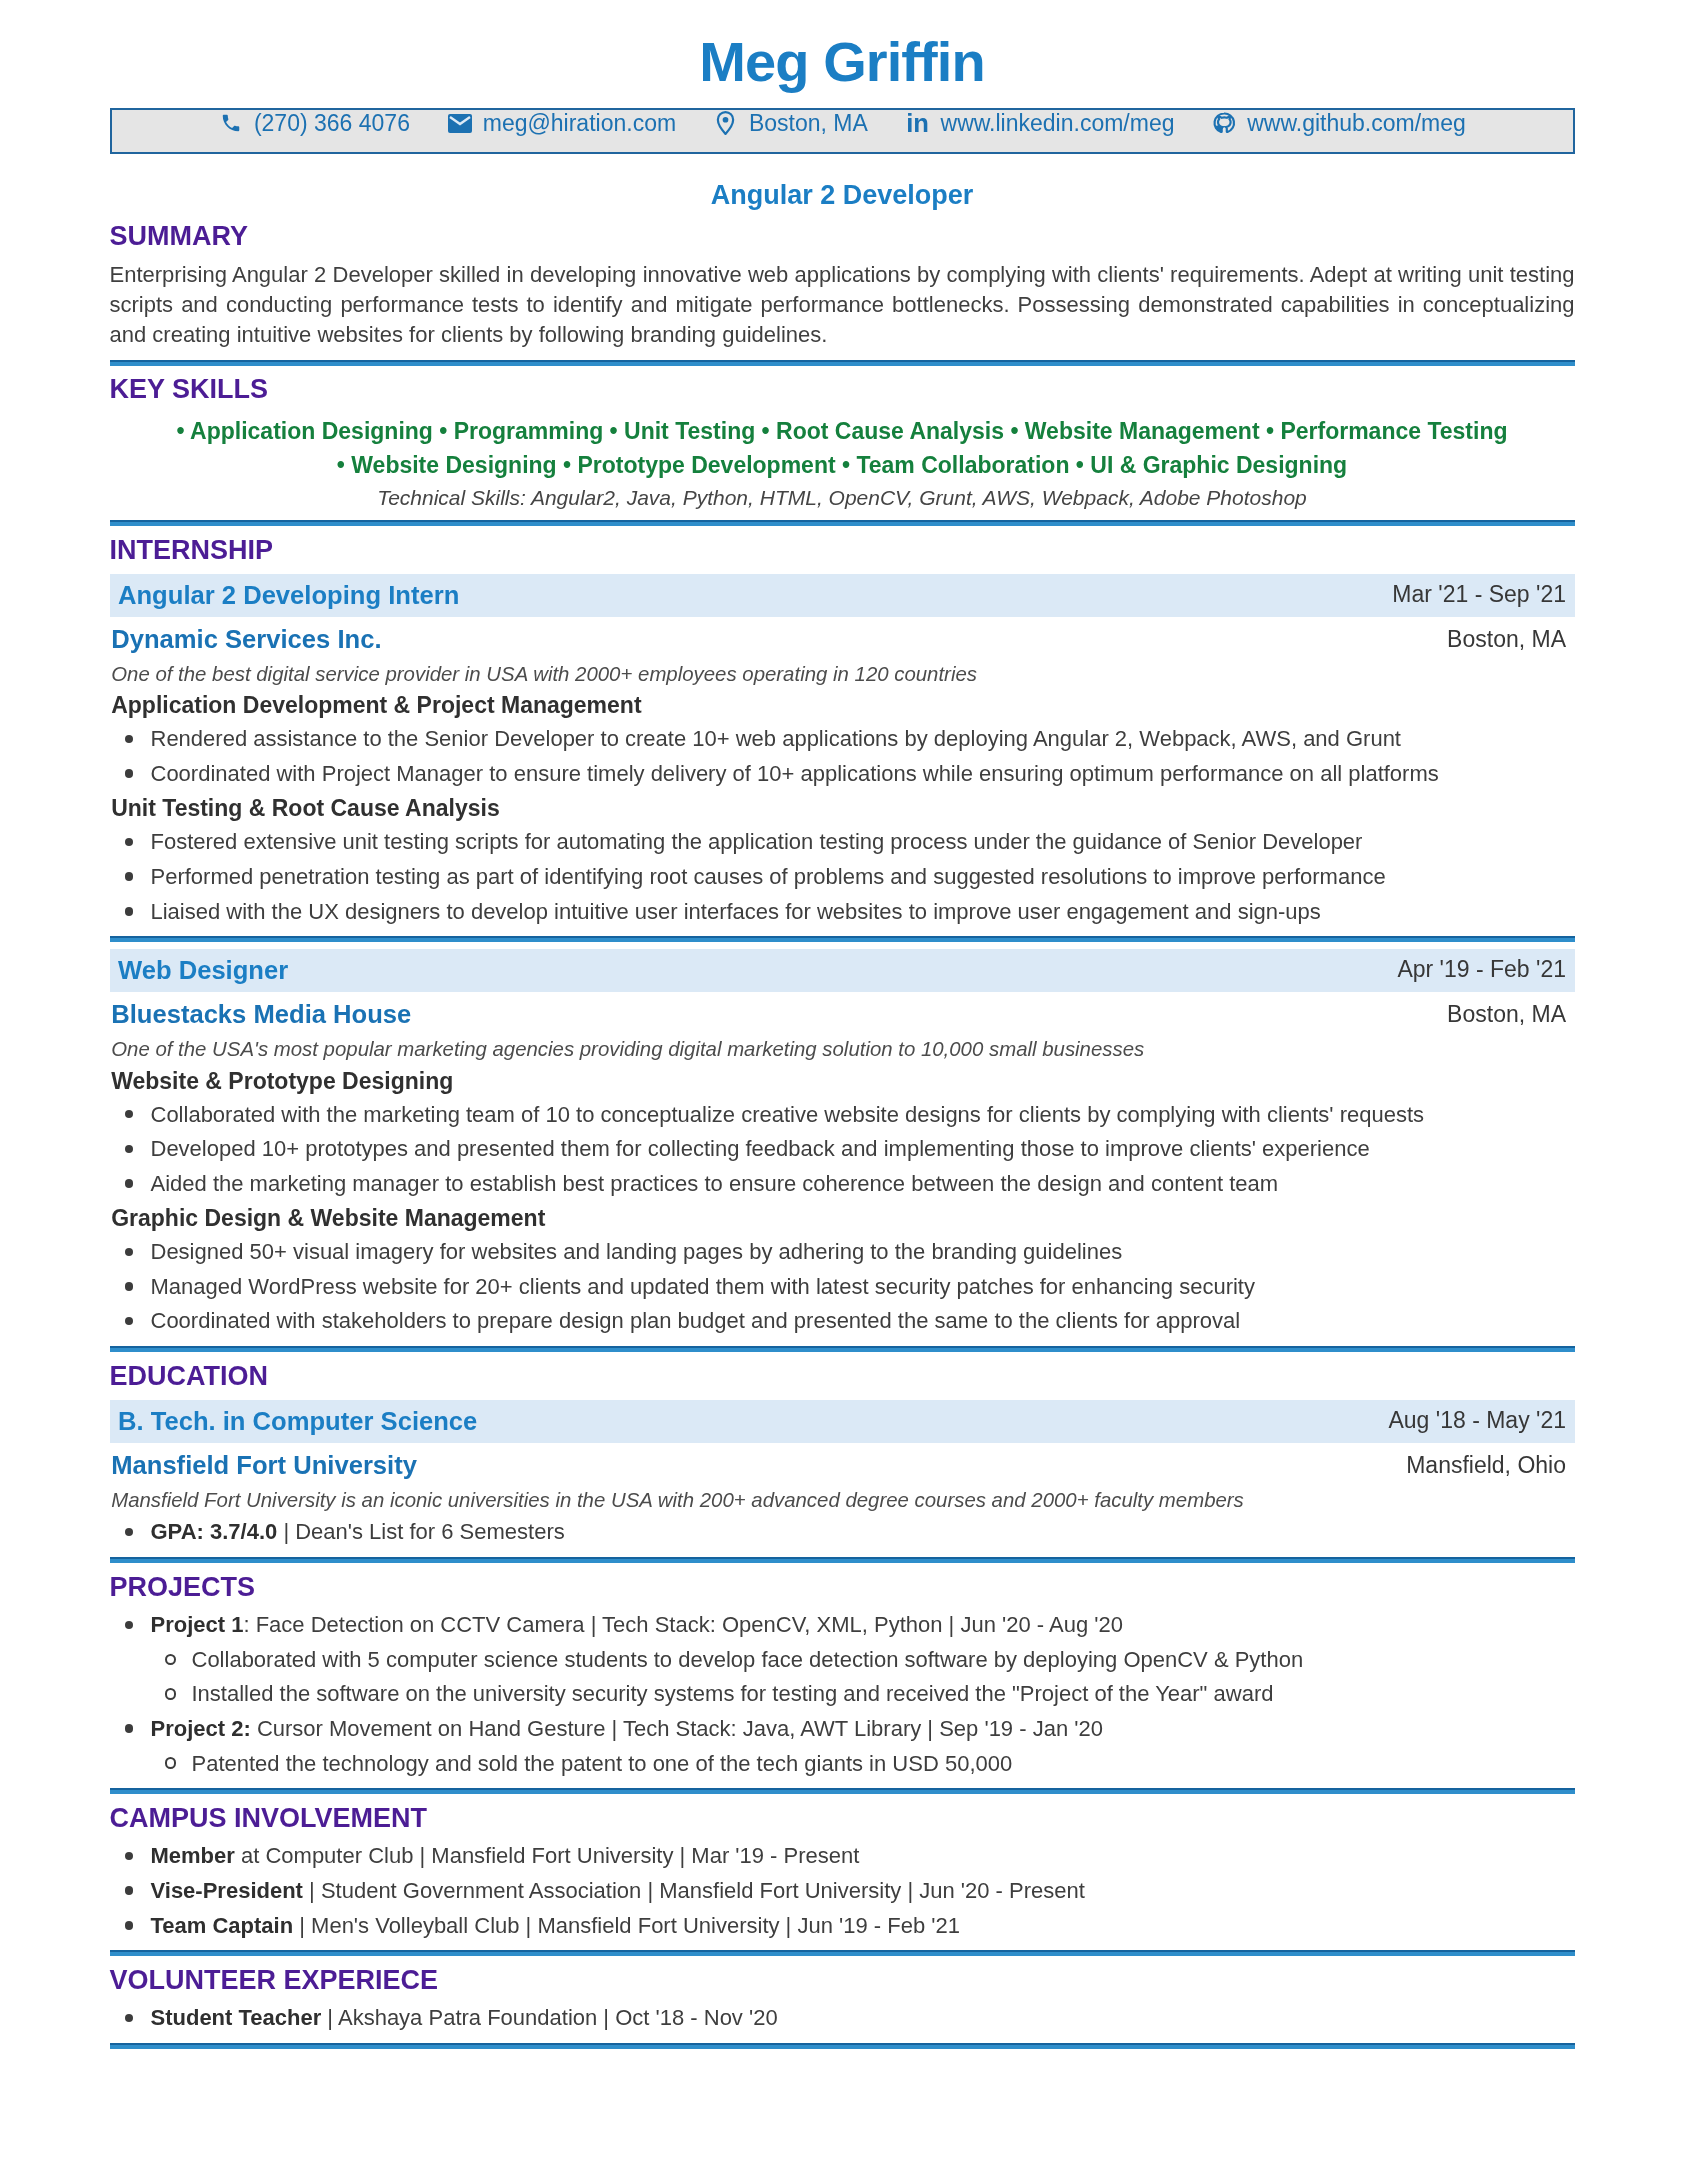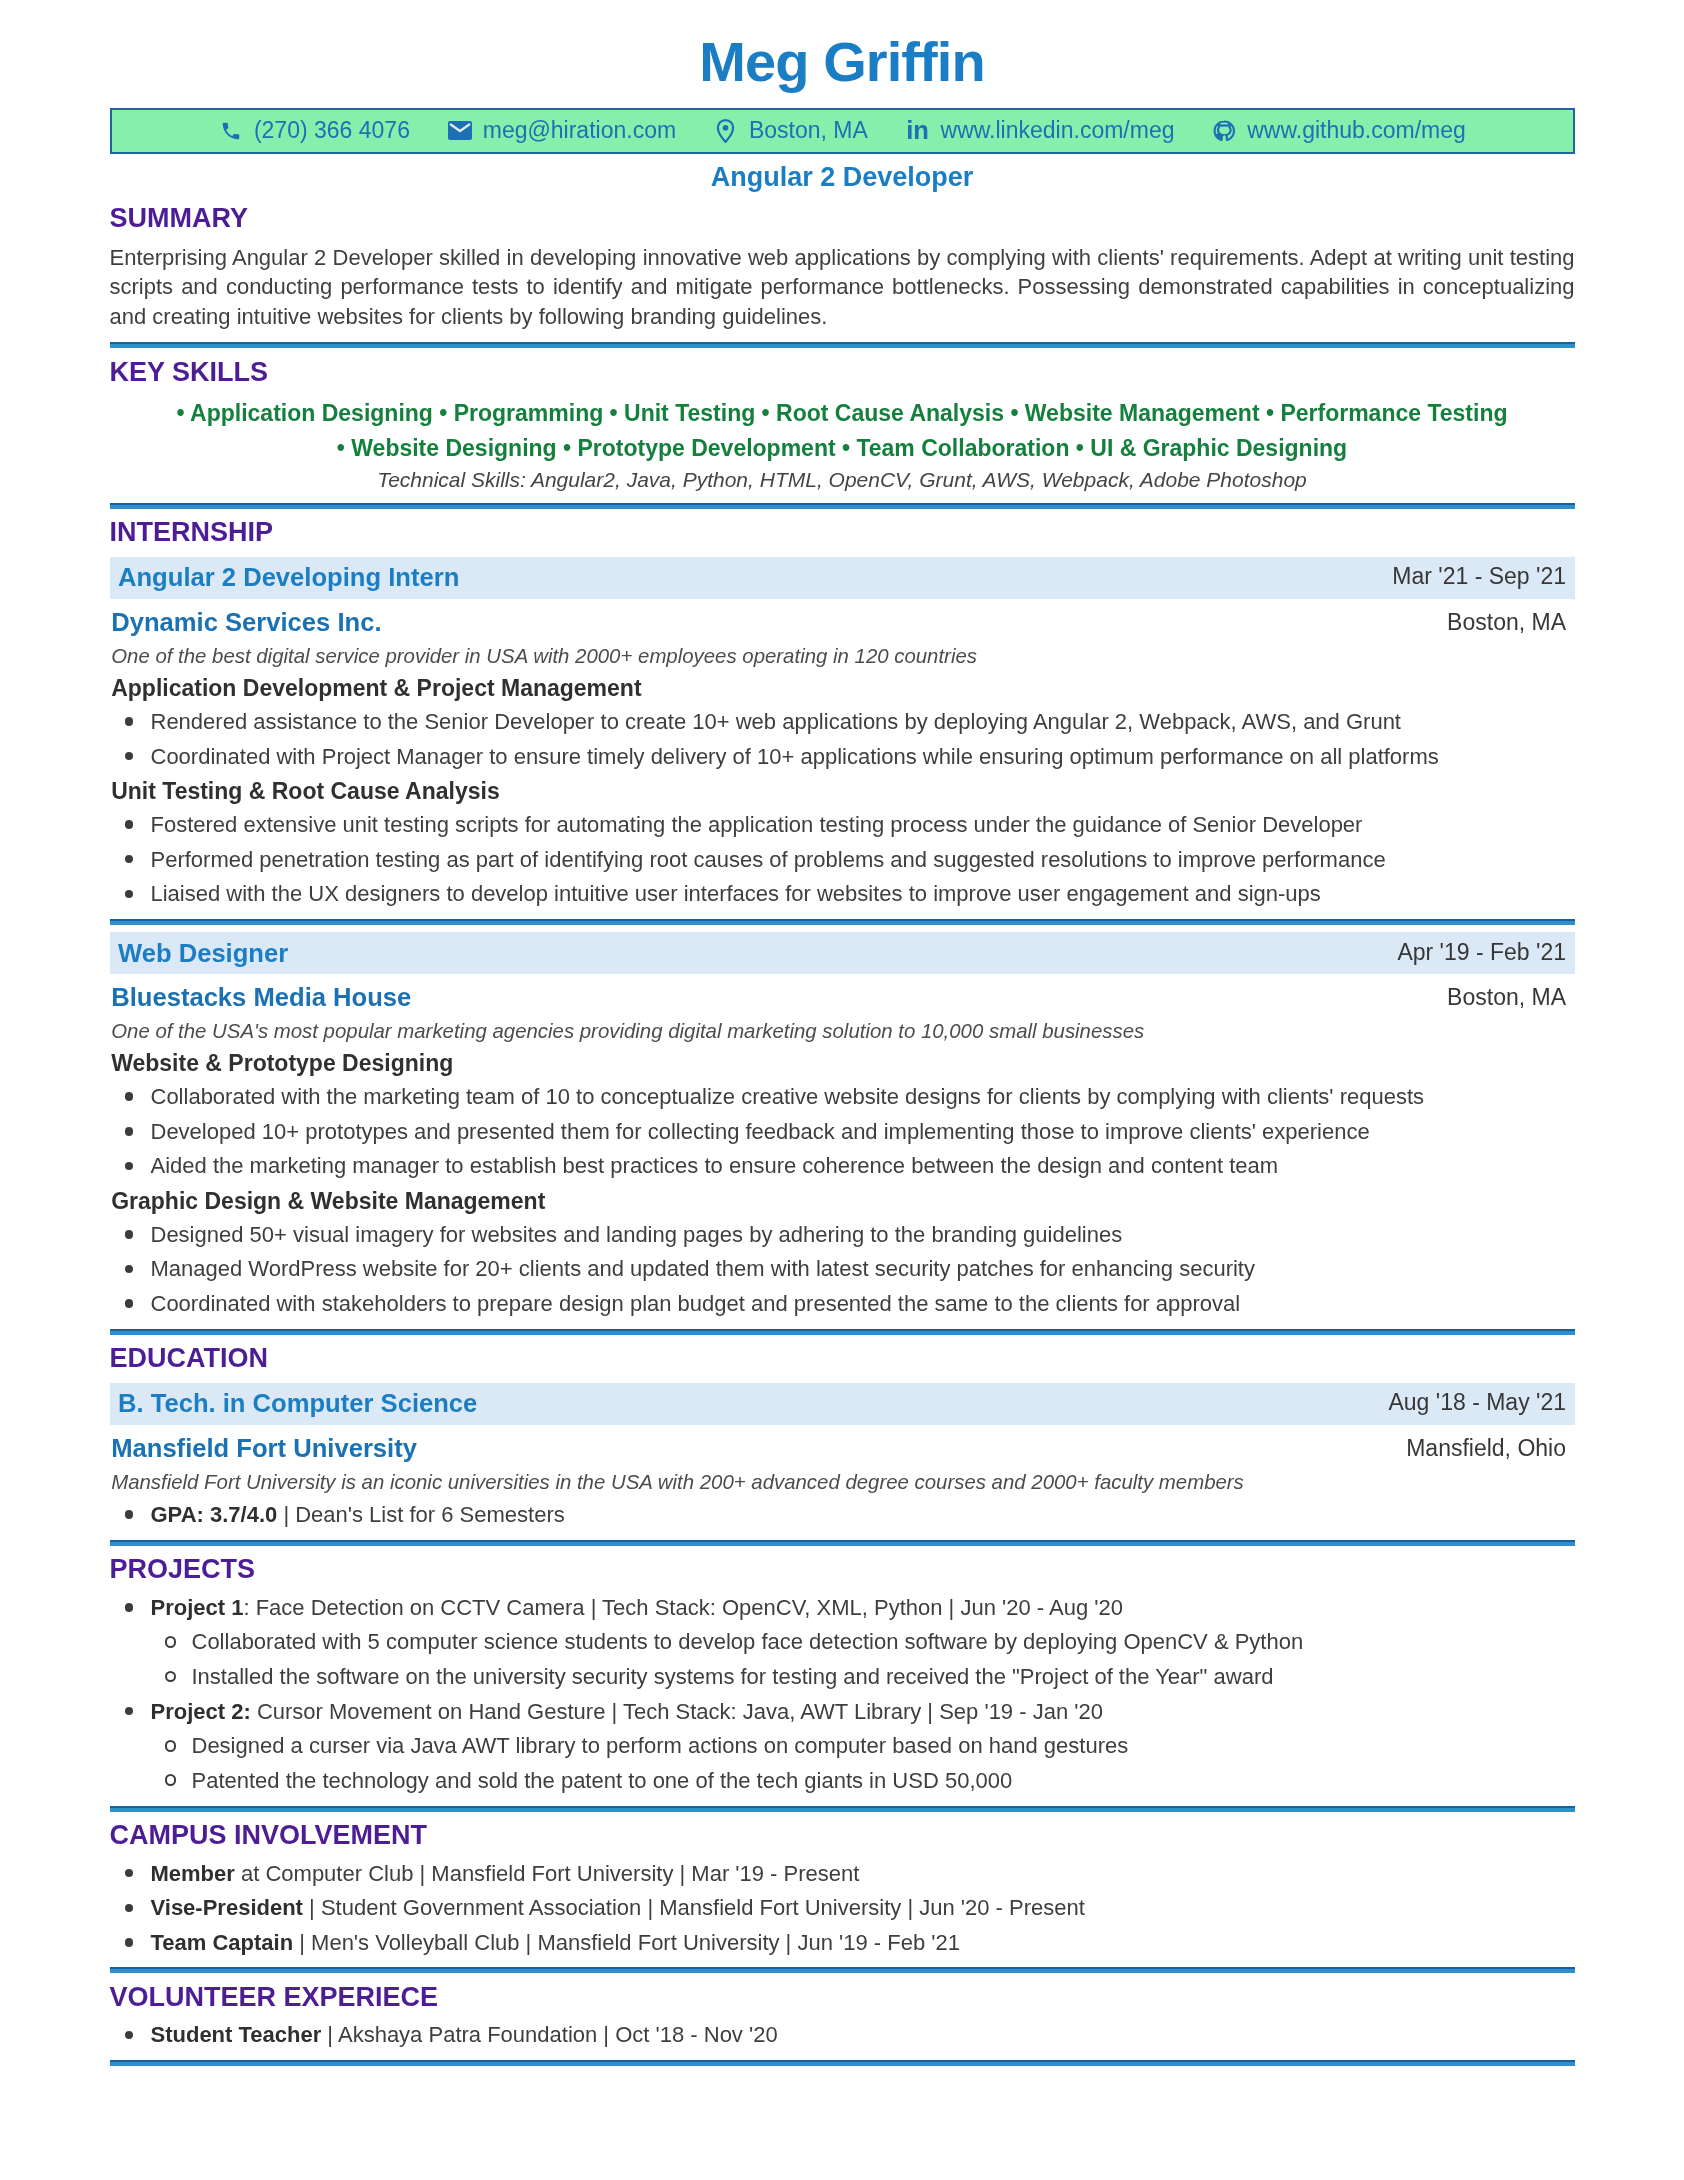--- a/index.html
+++ b/index.html
@@ -7,23 +7,23 @@
   body { font-family:"Liberation Sans", sans-serif; }
   .page {
     position:relative; width:1537px; height:2181px; margin:0 auto;
     background:#ffffff; overflow:hidden; padding:17px 36px 0 36px;
   }
   .name {
     text-align:center; color:#1b7ec4; font-size:56px; font-weight:bold;
     letter-spacing:-0.9px; margin:12px 0 13.6px 0;
   }
   .contact-bar {
-    display:flex; justify-content:center; align-items:center; gap:37px;
-    background:#86efac; border:2.6px solid #20659e; height:46px;
-    font-size:23px; color:#1c71b2; margin-bottom:8px;
+    display:flex; justify-content:center; align-items:flex-start; gap:37px;
+    background:#e5e5e5; border:2.6px solid #20659e; height:46px;
+    font-size:23px; color:#1c71b2; margin-bottom:26px;
   }
   .contact-item { display:flex; align-items:center; gap:10.2px; white-space:nowrap; }
   .ci { display:inline-flex; width:25.6px; height:25.6px; align-items:center; justify-content:center; }
   .ci svg { display:block; }
   .in-badge { font-weight:bold; font-size:25.6px; color:#1c71b2; font-family:"Liberation Sans",sans-serif; }
   .role-title { text-align:center; color:#1b7ec4; font-size:27px; font-weight:bold; margin:8.5px 0 10.2px 0; }
   .sec-title { text-align:left; color:#4c1d95; font-size:27px; font-weight:bold; margin:8.5px 0 8.5px 0; }
   .summary-text {
     font-size:22px; color:#3f3f3f; line-height:1.35; text-align:justify;
   }
@@ -186,21 +186,20 @@
   </ul>
 
   <div class="divider"></div>
 
   <div class="sec-title">PROJECTS</div>
   <ul>
     <li class="b1"><span class="lead">Project 1</span><span>: Face Detection on CCTV Camera | Tech Stack: OpenCV, XML, Python | Jun '20 - Aug '20</span></li>
     <li class="b2">Collaborated with 5 computer science students to develop face detection software by deploying OpenCV &amp; Python</li>
     <li class="b2">Installed the software on the university security systems for testing and received the "Project of the Year" award</li>
     <li class="b1"><span class="lead">Project 2:</span><span> Cursor Movement on Hand Gesture | Tech Stack: Java, AWT Library | Sep '19 - Jan '20</span></li>
-    <li class="b2">Designed a curser via Java AWT library to perform actions on computer based on hand gestures</li>
     <li class="b2">Patented the technology and sold the patent to one of the tech giants in USD 50,000</li>
   </ul>
 
   <div class="divider"></div>
 
   <div class="sec-title">CAMPUS INVOLVEMENT</div>
   <ul>
     <li class="b1"><span class="lead">Member</span><span> at Computer Club | Mansfield Fort University | Mar '19 - Present</span></li>
     <li class="b1"><span class="lead">Vise-President</span><span> | Student Government Association | Mansfield Fort University | Jun '20 - Present</span></li>
     <li class="b1"><span class="lead">Team Captain</span><span> | Men's Volleyball Club | Mansfield Fort University | Jun '19 - Feb '21</span></li>

